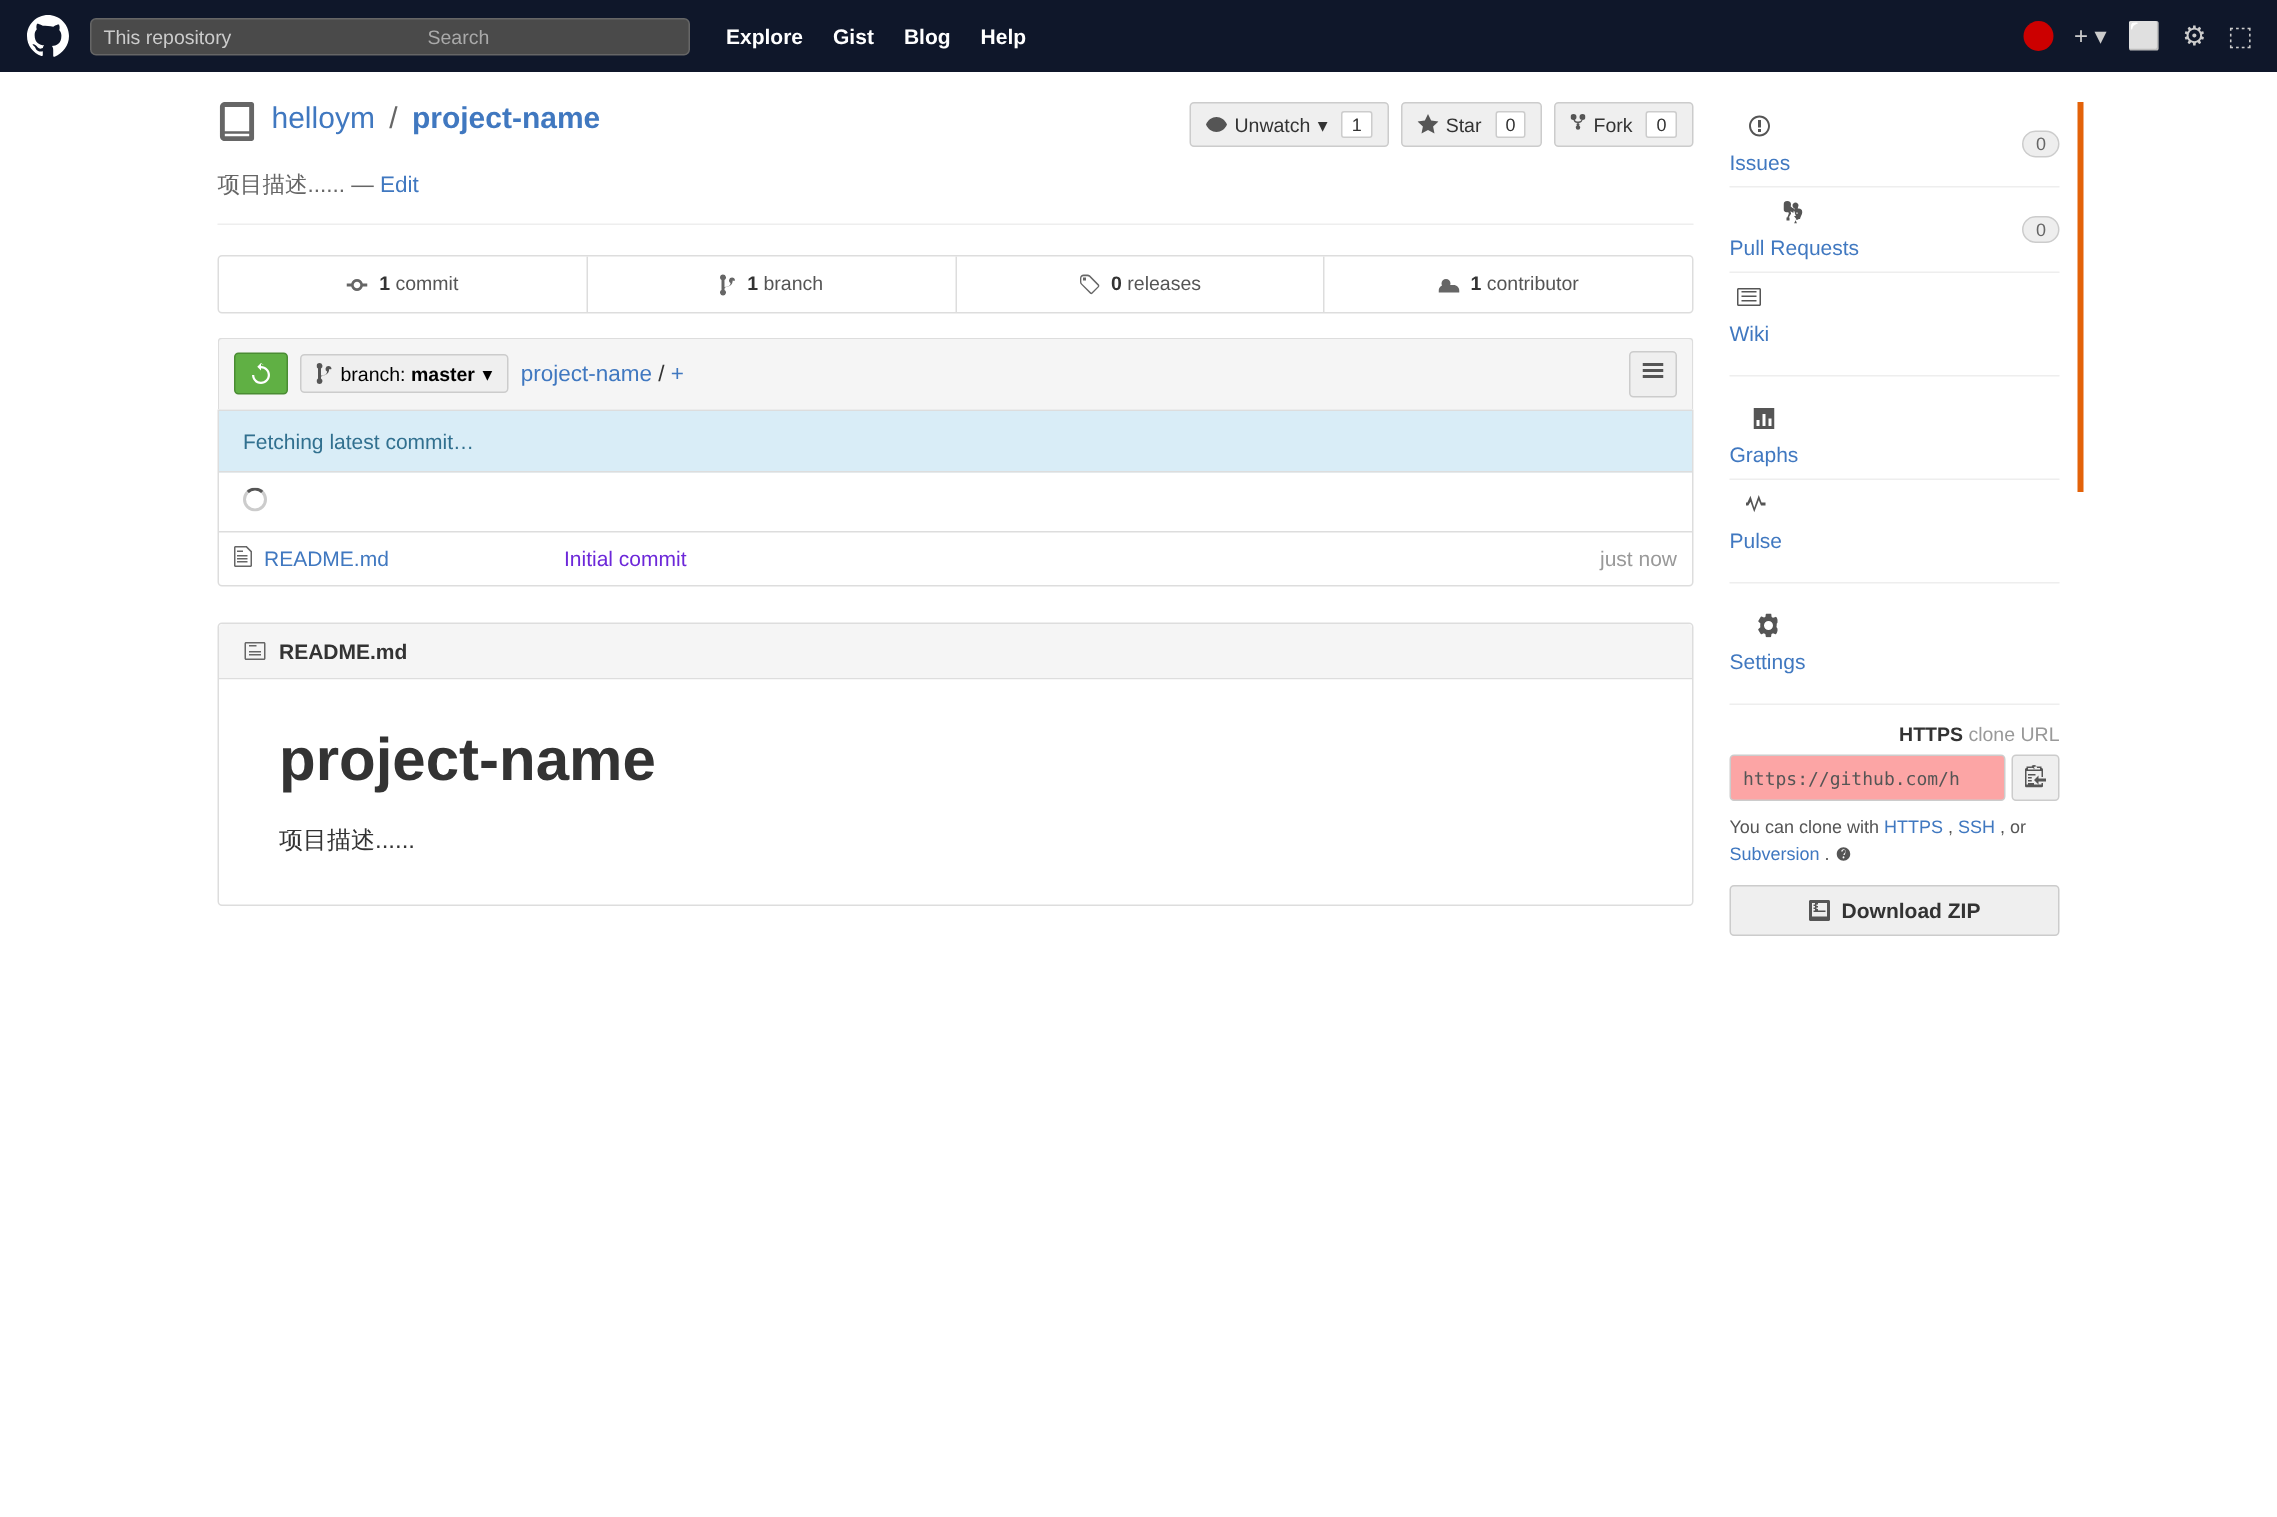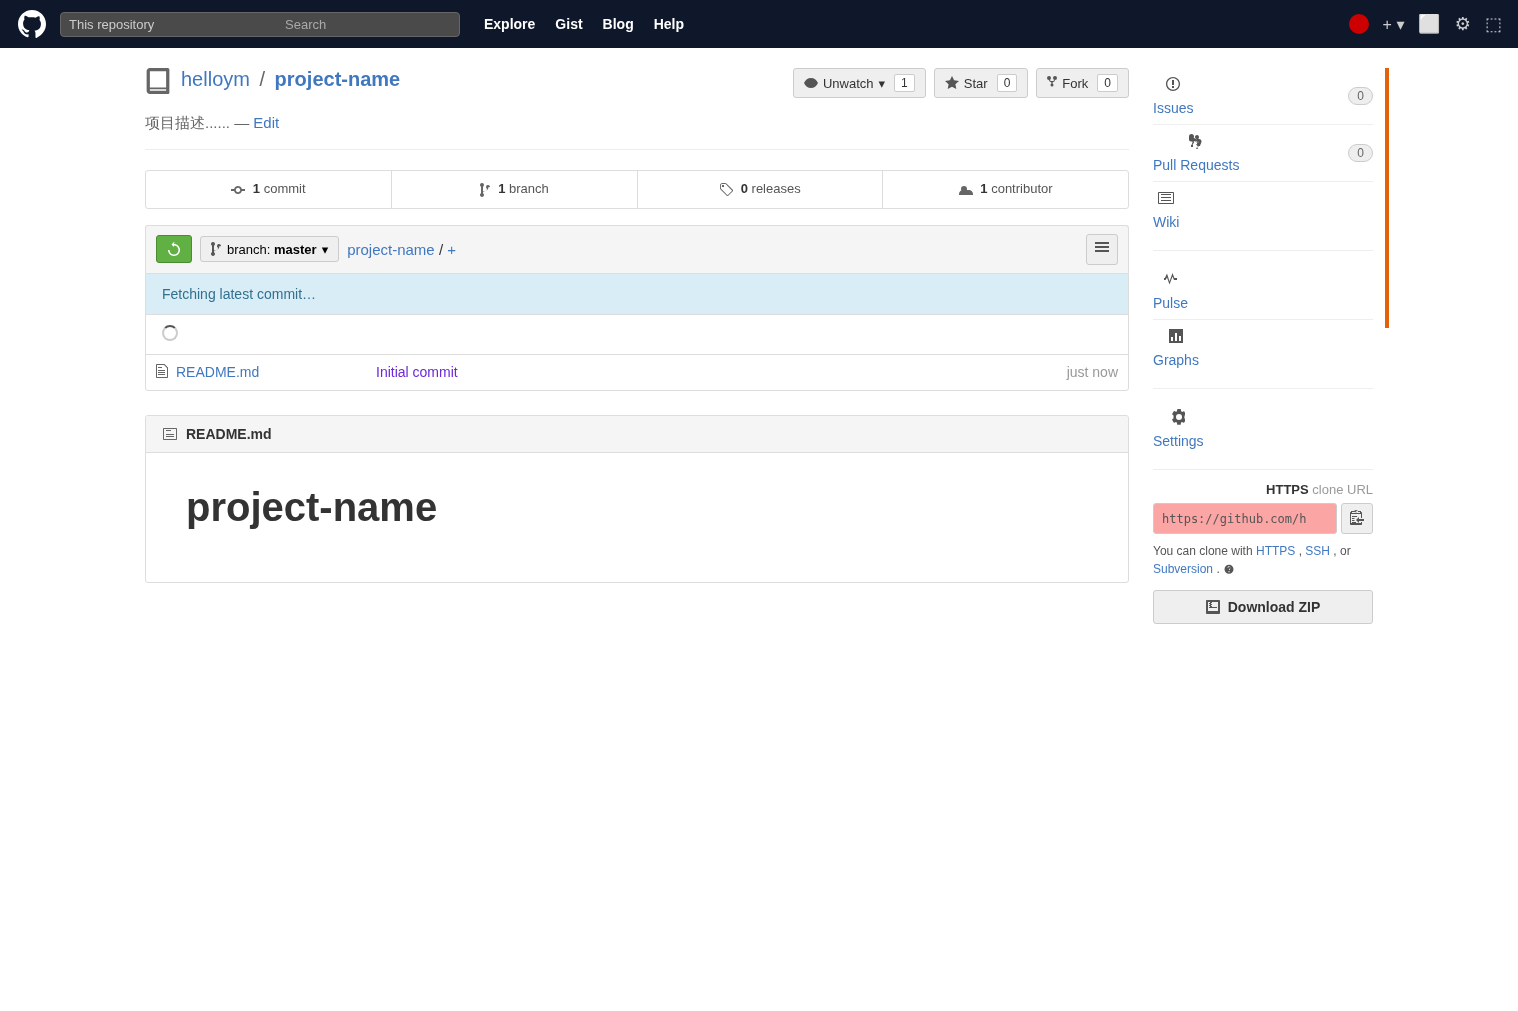--- a/index.html
+++ b/index.html
@@ -259,20 +259,21 @@
 
     <div class="readme-container">
       <div class="readme-header">
         <svg width="16" height="16" viewBox="0 0 14 16" fill="#666">
             <path d="M3 5h5V4H3v1zm0 4h8V8H3v1zm0 2h8v-1H3v1zm0-6h2V4H3v1zM1 2c-.55 0-1 .45-1 1v10c0 .55.45 1 1 1h12c.55 0 1-.45 1-1V3c0-.55-.45-1-1-1H1zm12 11H1V3h12v10z"></path>
           </svg>
         <span>README.md</span>
       </div>
       <div class="readme-body">
         <h1 class="readme-title">project-name</h1>
+        <p class="readme-desc">项目描述......</p>
       </div>
     </div>
 
   </div>
 
   <div class="sidebar" style="position:relative;">
     <div style="position:absolute;right:-16px;top:0;width:4px;height:260px;background:#e36209;"></div>
 
 
     <ul class="sidebar-nav">
@@ -314,34 +315,34 @@
     </ul>
 
     <hr class="sidebar-divider">
 
     <ul class="sidebar-nav">
 
       <li>
         <a class="sidebar-nav-item" href="#">
           <span class="item-left">
             <svg width="14" height="16" viewBox="0 0 14 16" fill="#555">
+                <path d="M0 15h14V1H0v14zm2-2v-4h2v4H2zm4 0V5h2v8H6zm4 0V8h2v5h-2z"></path>
+              </svg>
+            <span class="label">Graphs</span>
+          </span>
+        </a>
+      </li>
+
+      <li>
+        <a class="sidebar-nav-item" href="#">
+          <span class="item-left">
+            <svg width="14" height="16" viewBox="0 0 14 16" fill="#555">
                 <path d="M10.86 7H13v2h-3l-1.5-3.5-3 8L3 6.5 1.5 9H0V7h.9L3 2.5l2.5 8 3-8.5 1.86 5z"></path>
               </svg>
             <span class="label">Pulse</span>
-          </span>
-        </a>
-      </li>
-
-      <li>
-        <a class="sidebar-nav-item" href="#">
-          <span class="item-left">
-            <svg width="14" height="16" viewBox="0 0 14 16" fill="#555">
-                <path d="M0 15h14V1H0v14zm2-2v-4h2v4H2zm4 0V5h2v8H6zm4 0V8h2v5h-2z"></path>
-              </svg>
-            <span class="label">Graphs</span>
           </span>
         </a>
       </li>
     </ul>
 
     <hr class="sidebar-divider">
 
     <ul class="sidebar-nav">
 
       <li>

